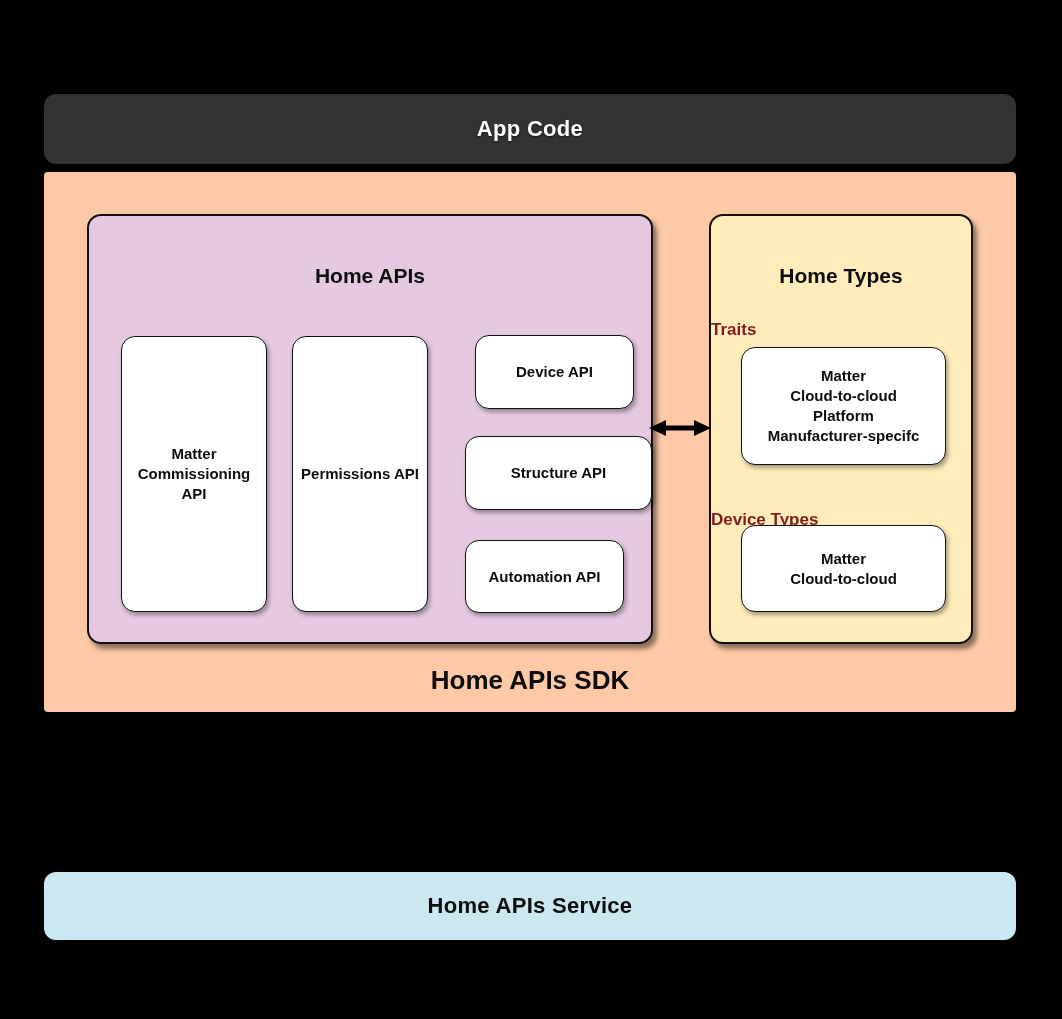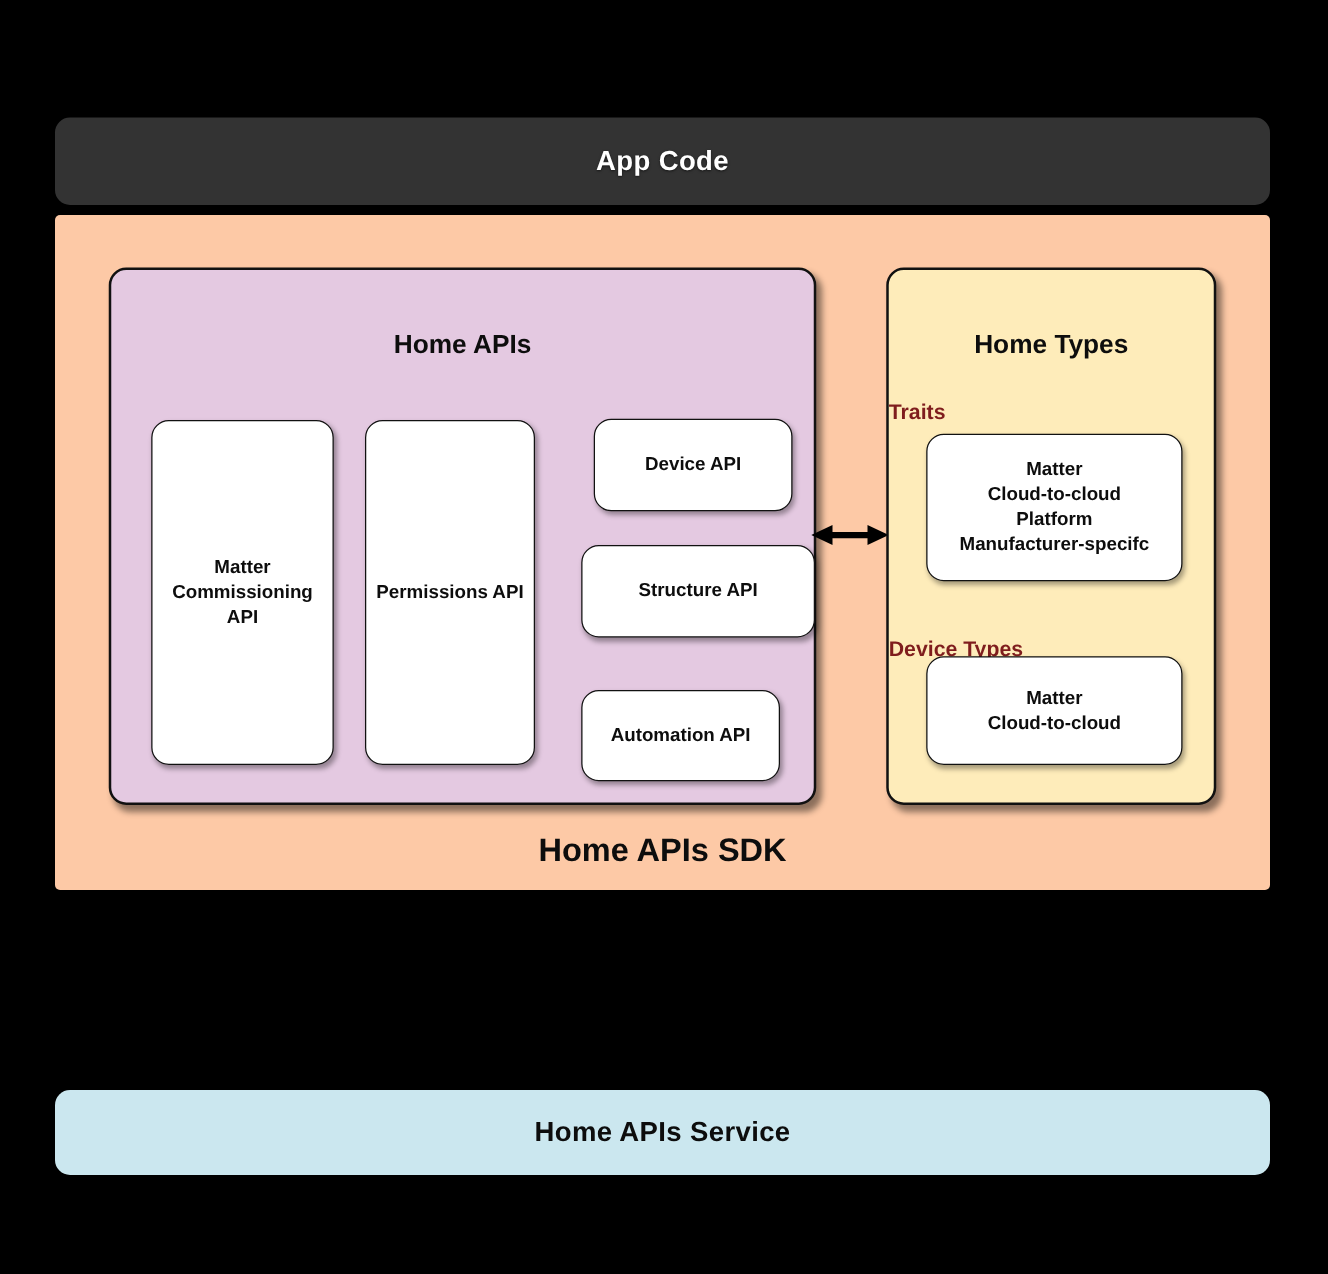--- a/index.html
+++ b/index.html
@@ -139,21 +139,21 @@
       <div class="white-box" style="left:32px; top:120px; width:146px; height:276px;">Matter
 Commissioning
 API</div>
 
       <div class="white-box" style="left:203px; top:120px; width:136px; height:276px;">Permissions API</div>
 
       <div class="white-box" style="left:376px; top:119px; width:159px; height:74px;margin-left:10px;">Device API</div>
 
       <div class="white-box" style="left:376px; top:220px; width:187px; height:74px;">Structure API</div>
 
-      <div class="white-box" style="left:376px; top:324px; width:159px; height:73px;margin-top:12px;">Automation API</div>
+      <div class="white-box" style="left:376px; top:324px; width:159px; height:73px;">Automation API</div>
     </div>
 
     <div class="arrow-wrap">
       <svg width="62" height="24" viewBox="0 0 62 24" xmlns="http://www.w3.org/2000/svg">
         <line x1="12" y1="12" x2="50" y2="12" stroke="#000000" stroke-width="5"></line>
         <polygon points="0,12 17,4 17,20" fill="#000000"></polygon>
         <polygon points="62,12 45,4 45,20" fill="#000000"></polygon>
       </svg>
     </div>
 

